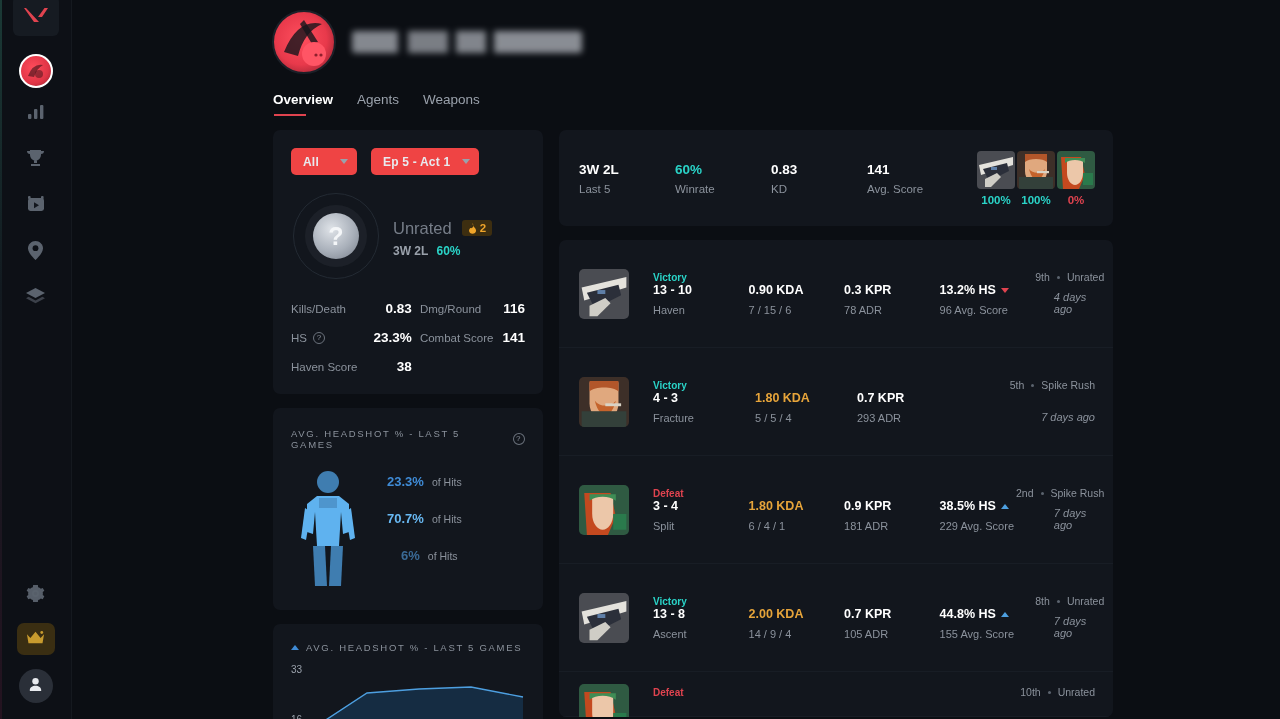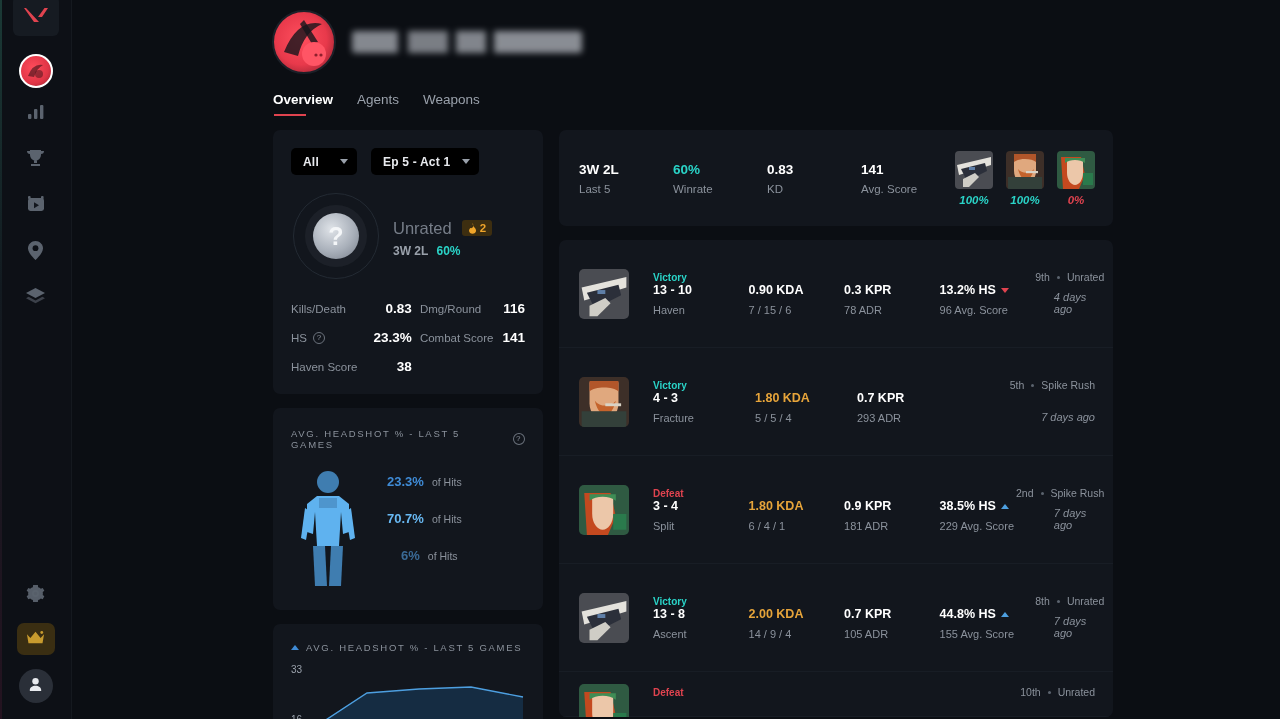--- a/index.html
+++ b/index.html
@@ -81,21 +81,21 @@
 
   .columns { display: flex; gap: 16px; padding: 14px 0 0 201px; }
   .col-left { width: 270px; flex: 0 0 270px; }
   .col-right { width: 554px; flex: 0 0 554px; }
 
   .card { background: #12161d; border-radius: 7px; }
 
   
   .filters { display: flex; gap: 14px; padding: 18px 0 0 18px; }
   .dd {
-    background: #000000; border-radius: 5px; height: 27px; min-width: 66px;
+    background: #ef4444; border-radius: 5px; height: 27px; min-width: 66px;
     display: flex; align-items: center; justify-content: space-between;
     padding: 0 9px 0 12px; gap: 12px; cursor: pointer;
   }
   .dd .lbl { font-size: 12px; font-weight: bold; color: #e8eaee; letter-spacing: .2px; }
   .caret { width: 0; height: 0; border-left: 4.5px solid transparent; border-right: 4.5px solid transparent; border-top: 5px solid #9aa1ab; }
 
   
   .rank-row { display: flex; align-items: center; padding: 18px 0 0 20px; gap: 14px; }
   .rank-ring {
     width: 86px; height: 86px; border-radius: 50%; border: 1px solid #232a33;
@@ -147,21 +147,21 @@
   .tri-up { width: 0;height:0;border-left:4px solid transparent;border-right:4px solid transparent;border-bottom:5px solid #3f8bd6;}
   .chart-area { position: relative; height: 62px; margin-top: 14px; }
   .ytick { position: absolute; left: 0; font-size: 10px; color: #9aa1ab; }
 
   
   .summary { height: 96px; display: flex; align-items: center; padding: 0 18px 0 20px; gap: 0; }
   .sum-item { width: 96px; }
   .sum-v { font-size: 13.5px; font-weight: bold; color: #ffffff; }
   .sum-v.teal { color: #2ad4c8; }
   .sum-k { font-size: 11.5px; color: #8b929c; margin-top: 6px; }
-  .agents { margin-left: auto; display: flex; gap: 13px; font-style: italic; }
+  .agents { margin-left: auto; display: flex; gap: 2px; }
   .agent { width: 38px; text-align: center; }
   .agent-img { width: 38px; height: 38px; border-radius: 4px; overflow: hidden; position: relative; }
   .agent-pct { font-size: 11.5px; font-weight: bold; margin-top: 5px; }
   .agent-pct.teal { color: #2ad4c8; }
   .agent-pct.red { color: #e0434f; }
 
   .matches { margin-top: 14px; border-radius: 7px; background: #12161d; overflow: hidden; }
   .match { height: 108px; display: flex; align-items: center; padding: 0 18px 0 20px; border-bottom: 1px solid #181d25; position: relative; }
   .match::before{content:"";position:absolute;left:0;top:0;bottom:0;width:3px;background:transparent;}
   .m-thumb { width: 50px; height: 50px; border-radius: 5px; overflow: hidden; flex: 0 0 50px; position: relative; }

